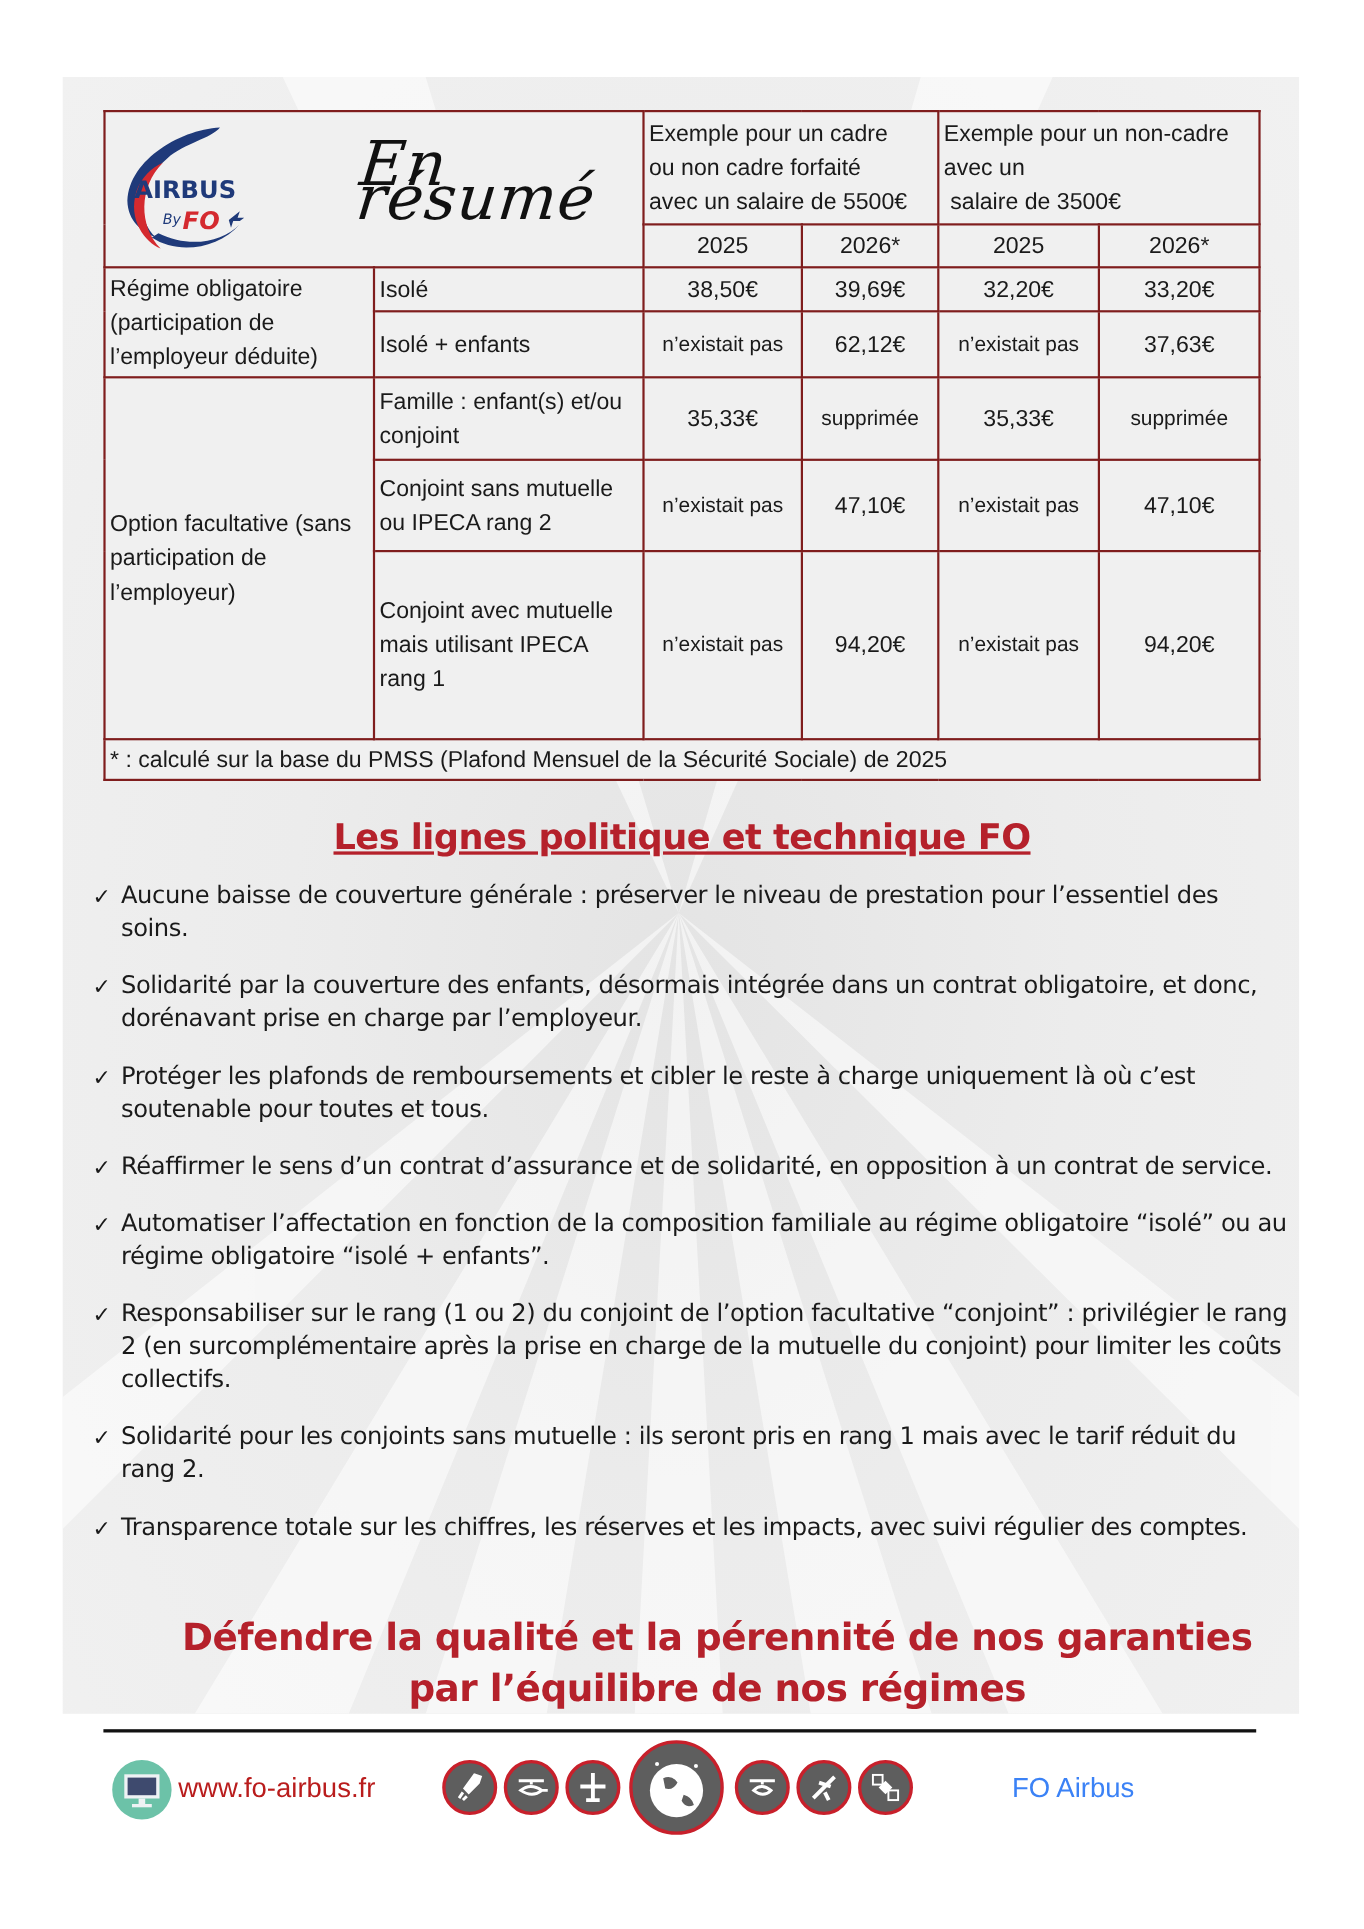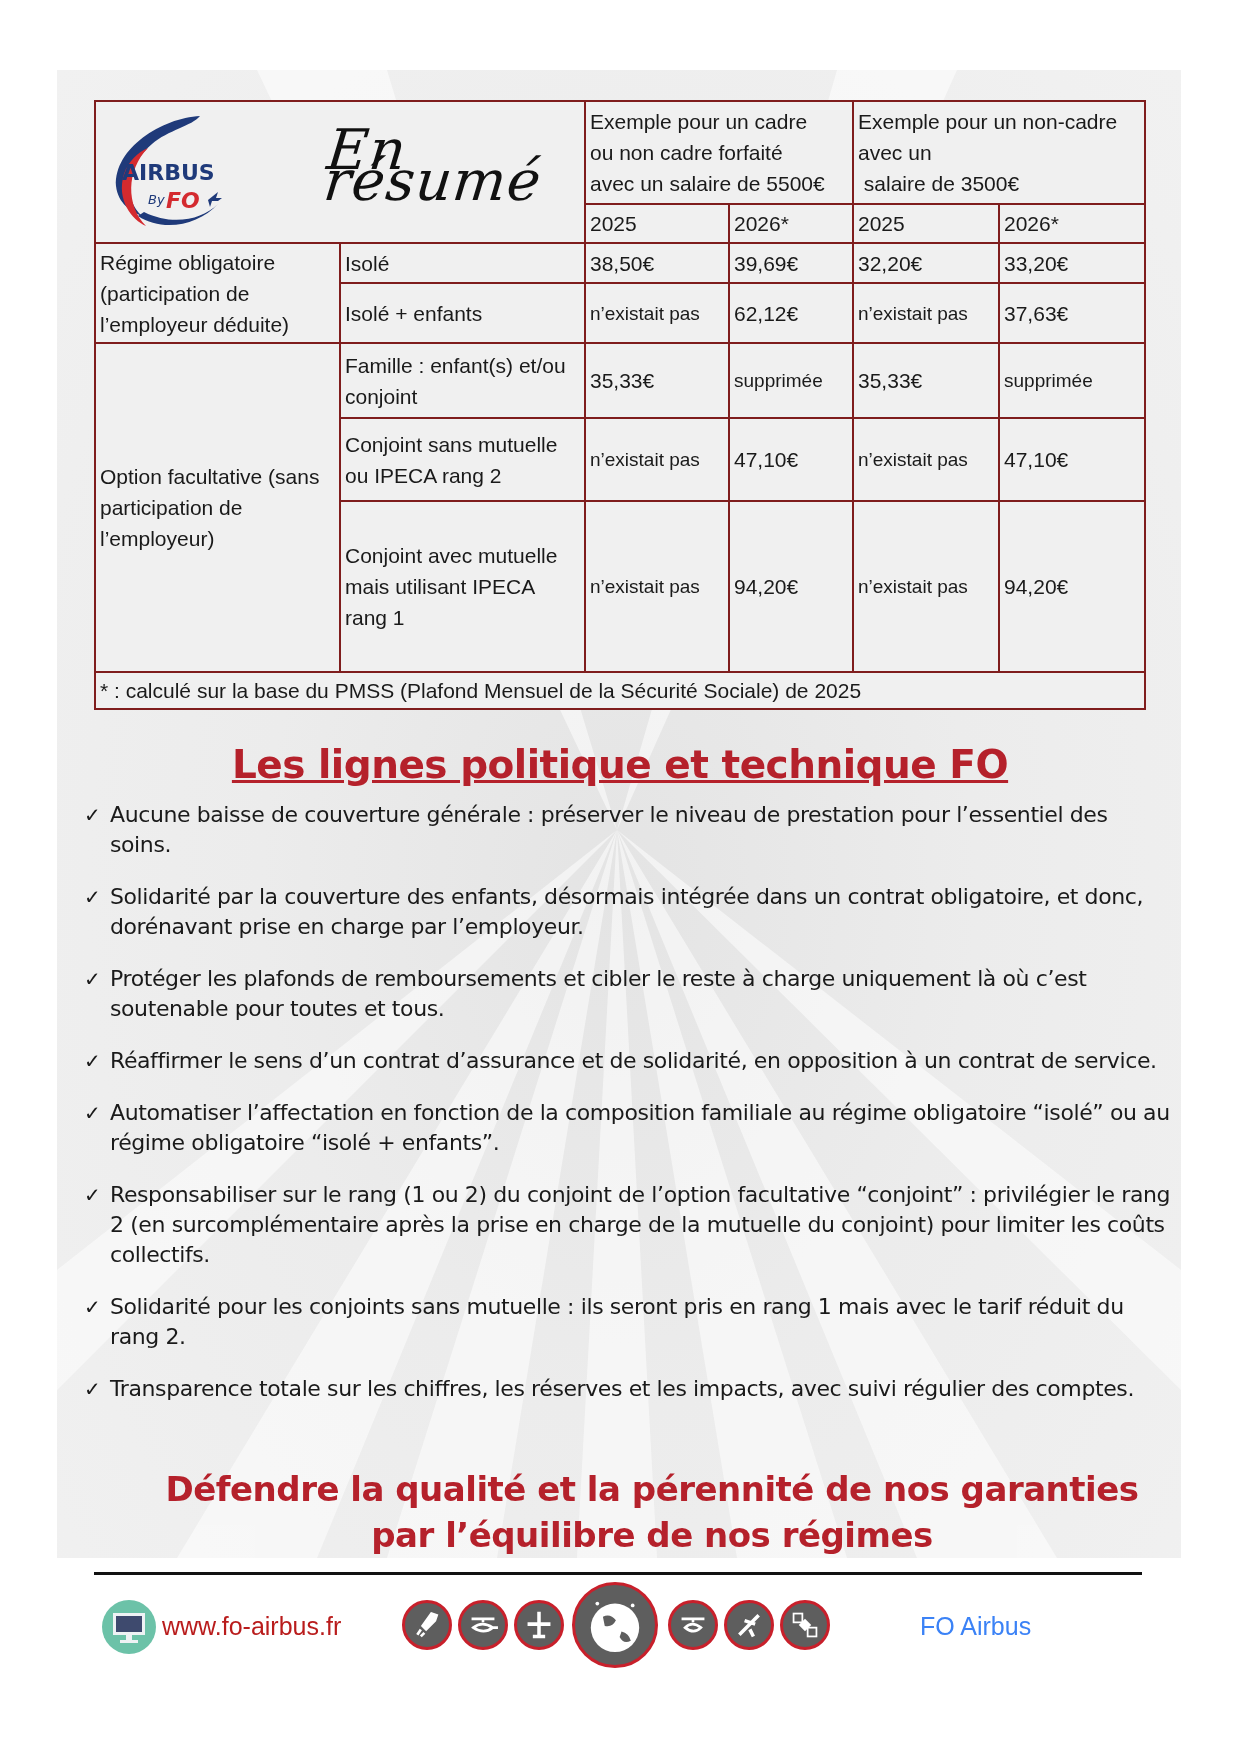--- a/index.html
+++ b/index.html
@@ -14,32 +14,32 @@
   }
   .bg-panel svg { position: absolute; left: 0; top: 0; }
   .summary-table {
     position: absolute; left: 94px; top: 100px; width: 1050px;
     border-collapse: collapse; background: #f0f0f0; table-layout: fixed;
   }
   .summary-table td {
     border: 2px solid #7f1d1d; padding: 2px 4px; font-size: 21px; line-height: 31px;
     vertical-align: middle;
   }
-  .summary-table td.c { text-align: left; }
+  .summary-table td.c { text-align: center; }
   .summary-table td.small { font-size: 19px; }
   .logo-cell { position: relative; height: 140px; padding: 0 !important; }
   .logo { position: absolute; left: 6px; top: 6px; width: 130px; height: 130px; }
   .title-script {
     position: absolute; left: 230px; top: 32px;
     font-family: "DejaVu Serif", serif; font-style: italic; font-size: 56px; color: #111;
     letter-spacing: 1px; transform: skewX(-6deg);
   }
   .section-title {
     position: absolute; left: 0; width: 1240px; top: 742px; text-align: center;
-    font-family: "DejaVu Sans", sans-serif; font-weight: bold; font-size: 39px; color: #b5212b;
+    font-family: "DejaVu Sans", sans-serif; font-weight: bold; font-size: 32px; color: #b5212b;
     text-decoration: underline; letter-spacing: -0.5px;
   }
   .points { position: absolute; left: 84px; top: 800px; width: 1090px; }
   .point { position: relative; padding-left: 26px; margin-bottom: 22px;
     font-family: "DejaVu Sans", sans-serif; font-size: 22px; line-height: 30px; color: #1a1a1a;
     letter-spacing: -0.4px; }
   .point .check { position: absolute; left: 0; top: 0; font-size: 20px; }
   .slogan {
     position: absolute; left: 4px; width: 1240px; top: 1466px; text-align: center;
     font-family: "DejaVu Sans", sans-serif; font-weight: bold; font-size: 34px; color: #b5212b;

